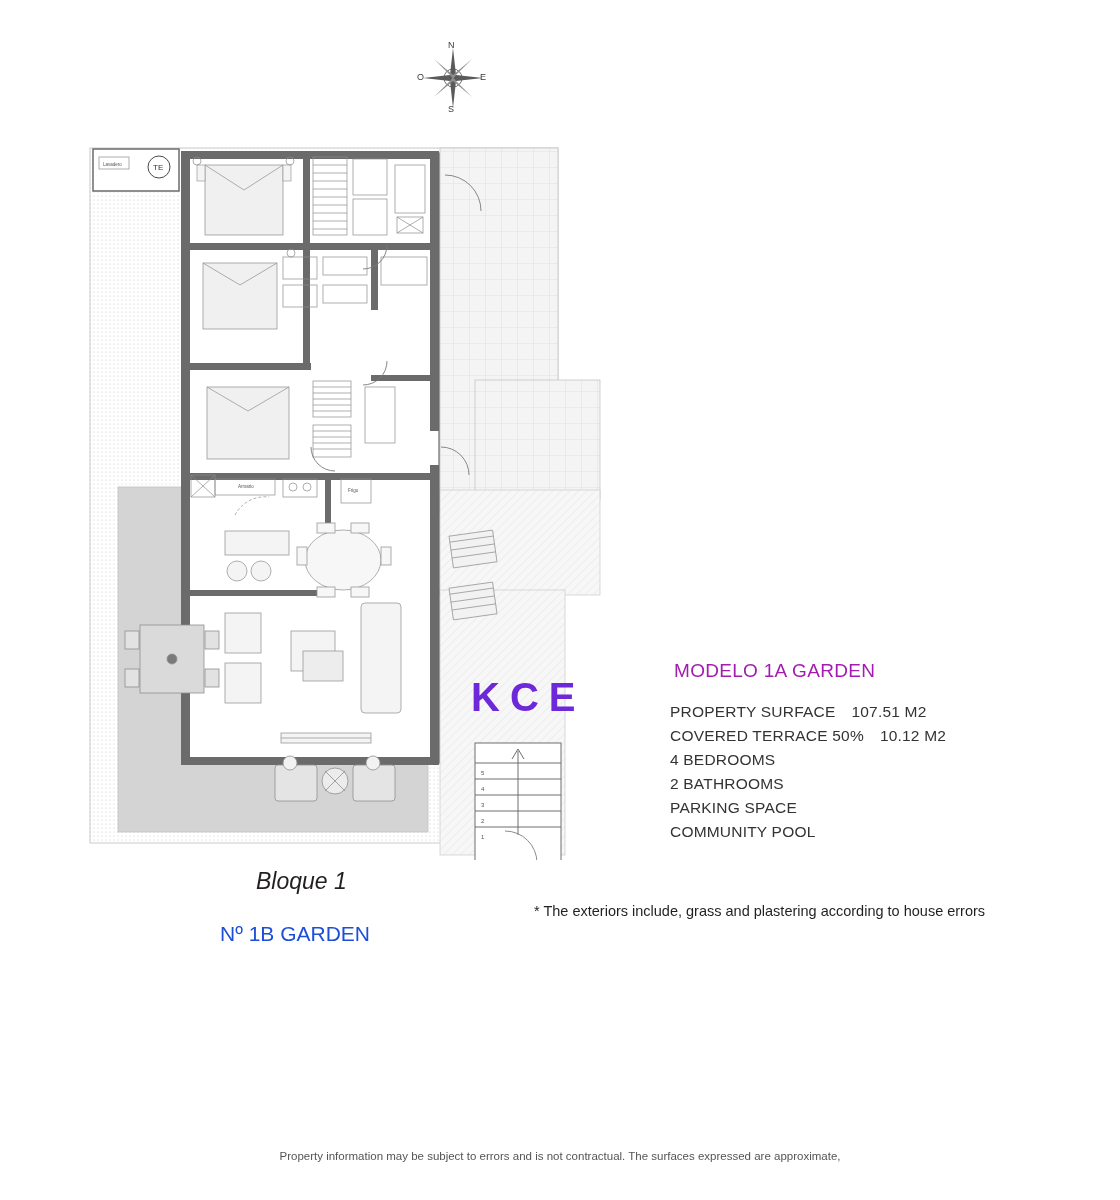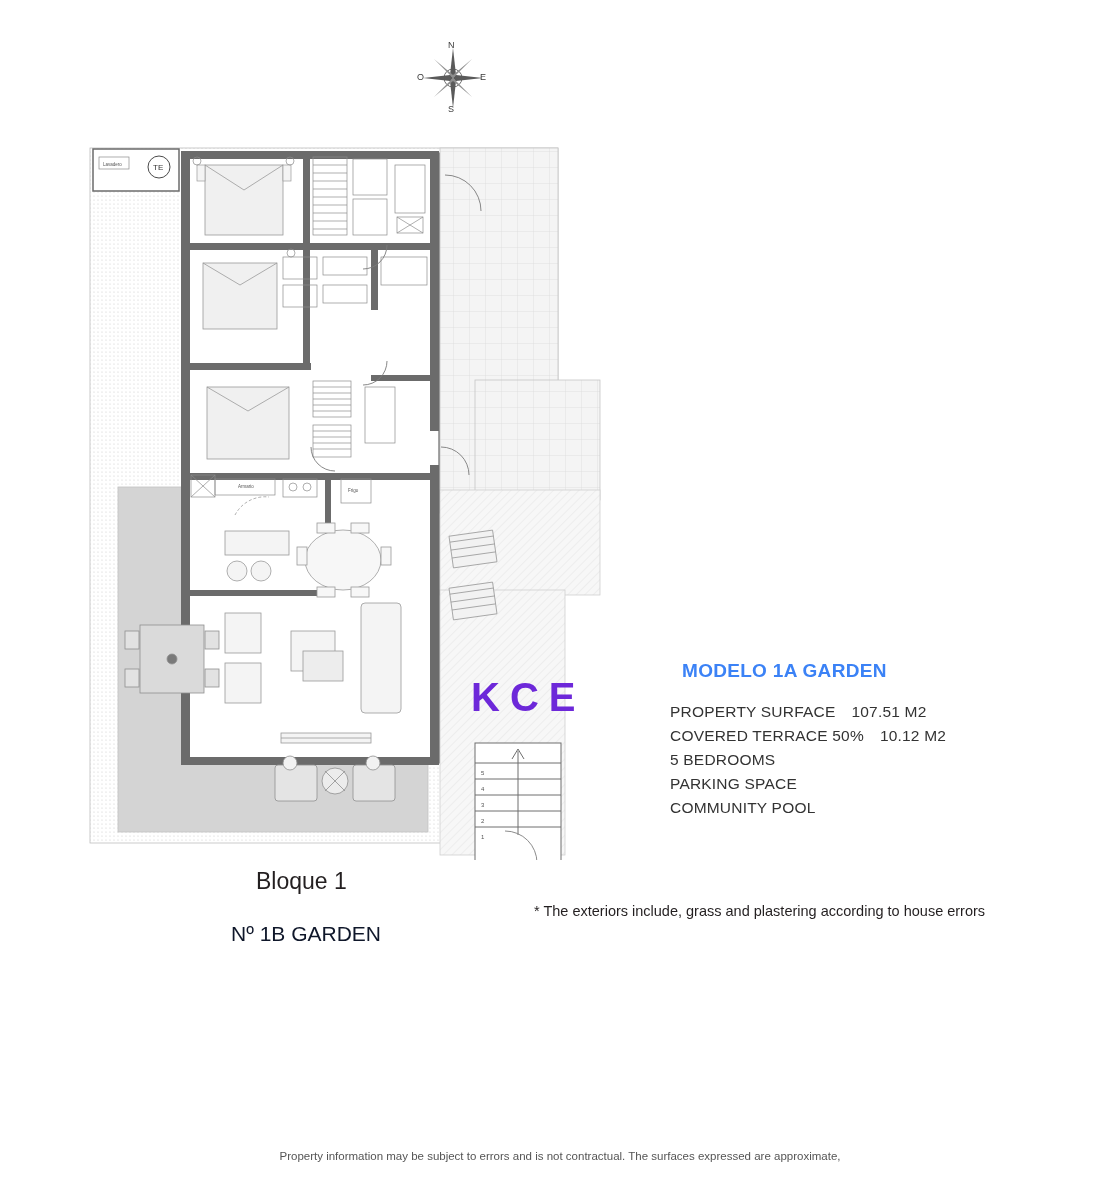--- a/index.html
+++ b/index.html
@@ -54,43 +54,43 @@
   }
 
   
   .bloque {
     position: absolute;
     left: 256px;
     top: 868px;
     font-size: 23px;
     color: #231f20;
     font-family: "Liberation Sans", sans-serif;
+    font-style: italic;
   }
   .unit-label {
     position: absolute;
     left: 220px;
     top: 922px;
     font-size: 21px;
-    color: #0f172a;
-    margin-left: 11px;
+    color: #1d4ed8;
   }
 
   
   .info {
     position: absolute;
     left: 670px;
     top: 660px;
     width: 390px;
   }
   .info h1 {
     font-size: 19px;
-    font-weight: bold;
-    margin: 0 0 18px 12px;
+    font-weight: normal;
+    margin: 0 0 18px 4px;
     letter-spacing: 0.3px;
-    color: #3b82f6;
+    color: #a21caf;
   }
   .spec-row {
     display: flex;
     justify-content: flex-start;
     font-size: 15.5px;
     line-height: 24px;
     color: #333;
     width: 325px;
     letter-spacing: 0.2px;
   }
@@ -335,21 +335,25 @@
 
   <div class="spec-row">
     <span>PROPERTY SURFACE</span>
     <span class="value">107.51 M2</span>
   </div>
   <div class="spec-row">
     <span>COVERED TERRACE  50%</span>
     <span class="value">10.12 M2</span>
   </div>
   <div class="spec-row">
-    <span>5 BEDROOMS</span>
+    <span>4 BEDROOMS</span>
+    <span class="value"></span>
+  </div>
+  <div class="spec-row">
+    <span>2 BATHROOMS</span>
     <span class="value"></span>
   </div>
   <div class="spec-row">
     <span>PARKING SPACE</span>
     <span class="value"></span>
   </div>
   <div class="spec-row">
     <span>COMMUNITY POOL</span>
     <span class="value"></span>
   </div>

